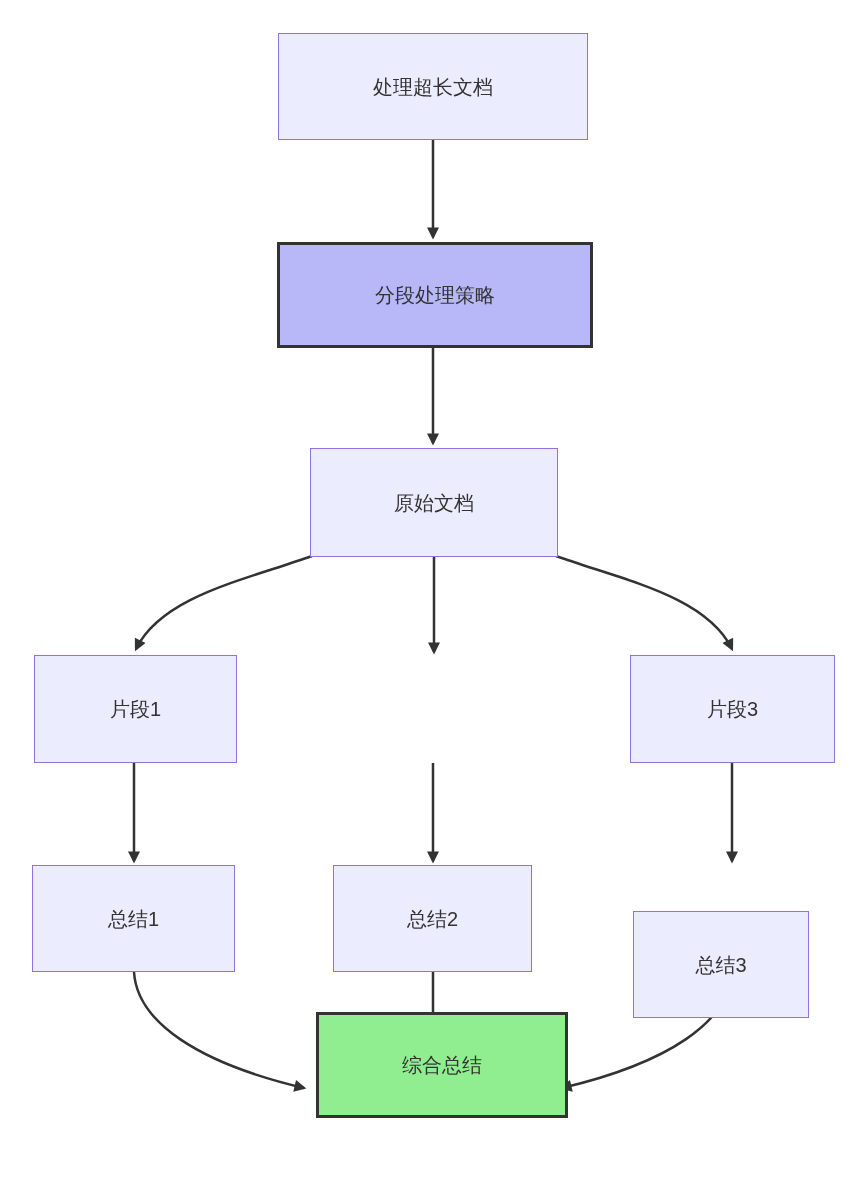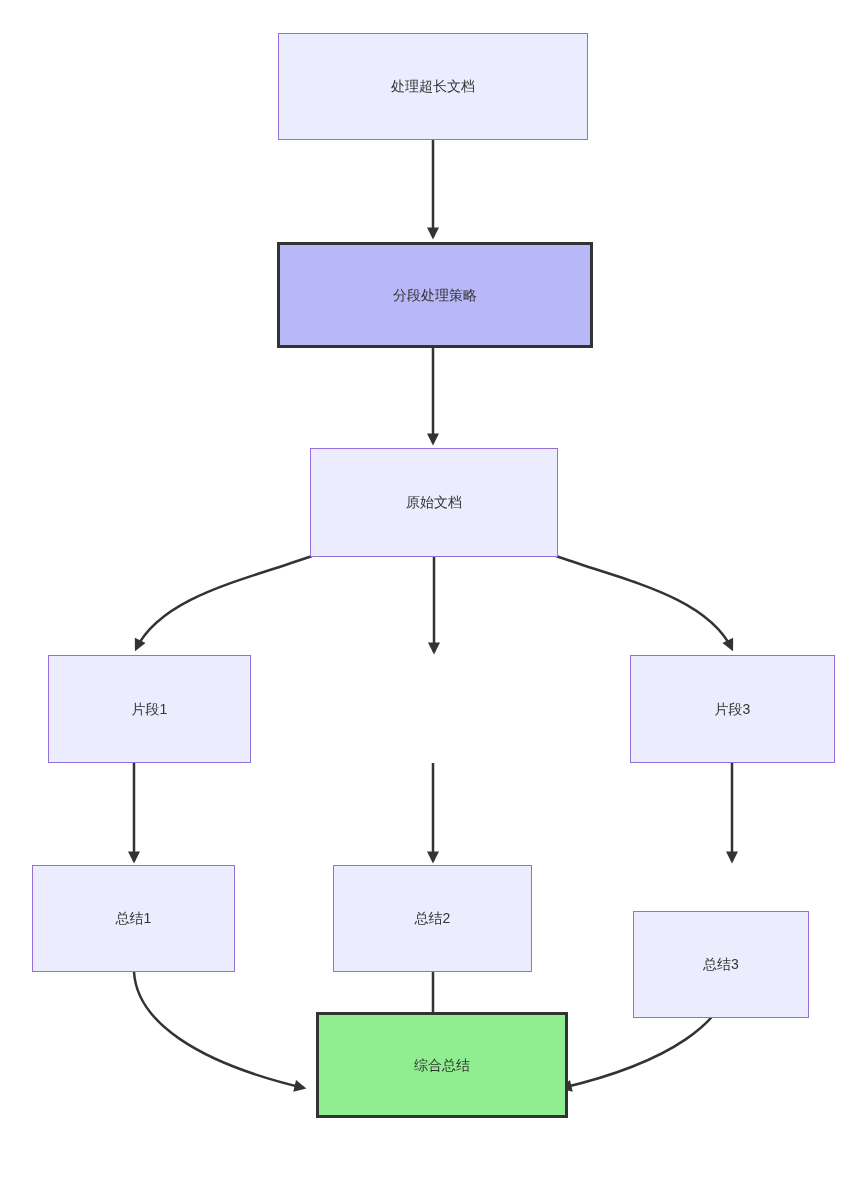--- a/index.html
+++ b/index.html
@@ -34,36 +34,36 @@
   .node {
     position: absolute;
     box-sizing: border-box;
     display: flex;
     align-items: center;
     justify-content: center;
     text-align: center;
     background: var(--node-fill, #ECECFF);
     border: 1.5px solid var(--node-border, #9370DB);
     color: var(--text, #333333);
-    font-size: 14px;
+    font-size: 20px;
     line-height: 1.3;
   }
   .node.highlight {
     background: var(--highlight-fill, #b8b8f8);
     border: 3.5px solid var(--highlight-border, #333333);
   }
   .node.final {
     background: var(--final-fill, #90EE90);
     border: 3.5px solid var(--final-border, #333333);
   }
   
   #n-start    { left: 278px; top: 33px;   width: 310px; height: 107px; }
   #n-strategy { left: 277px; top: 242px;  width: 316px; height: 106px; }
   #n-source   { left: 310px; top: 448px;  width: 248px; height: 109px; }
-  #n-segment1 { left: 48px;  top: 655px;  width: 203px; height: 108px; }
+  #n-segment1 { left: 34px;  top: 655px;  width: 203px; height: 108px; }
   #n-segment2 { left: 333px; top: 655px;  width: 199px; height: 108px; }
   #n-segment3 { left: 630px; top: 655px;  width: 205px; height: 108px; text-align: center; }
   #n-summary1 { left: 32px;  top: 865px;  width: 203px; height: 107px; }
   #n-summary2 { left: 333px; top: 865px;  width: 199px; height: 107px; }
   #n-summary3 { left: 633px; top: 911px;  width: 176px; height: 107px; }
   #n-final    { left: 308px; top: 1012px; width: 252px; height: 106px; margin-left: 8px; }
 </style>
 </head>
 <body>
 

